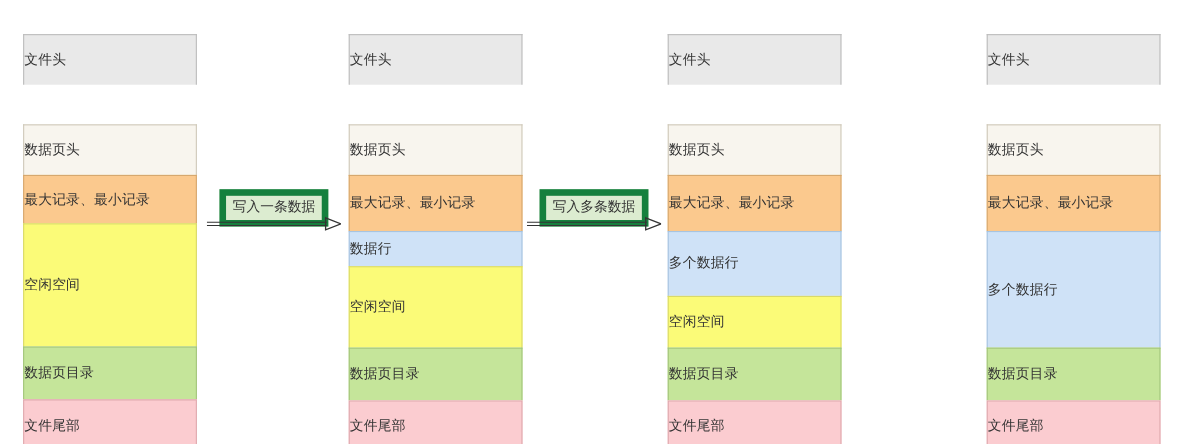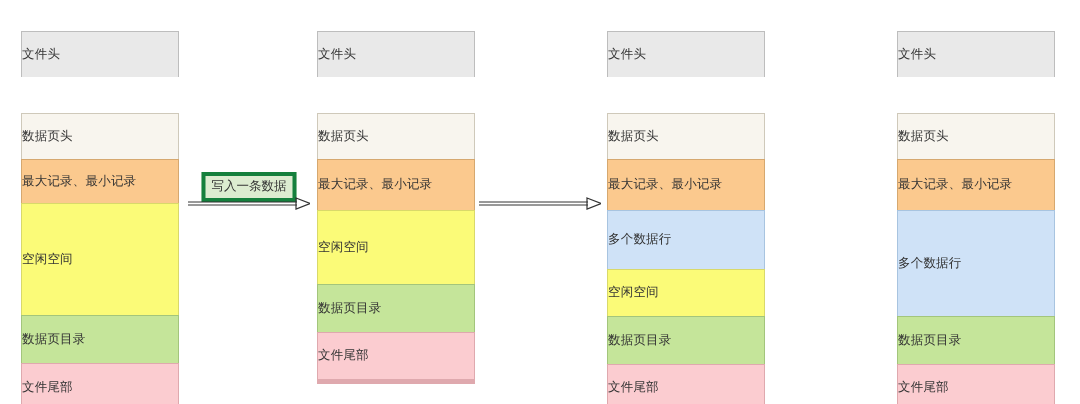--- a/index.html
+++ b/index.html
@@ -58,21 +58,21 @@
   
   .arrow-group {
     position: absolute;
   }
   .arrow-label {
     position: absolute;
     left: 50%;
     transform: translateX(-50%);
     top: 0;
     background: #dcecd0;
-    border: 4px solid #15803d;
+    border: 6px solid #15803d;
     color: #333333;
     font-size: 12.5px;
     line-height: 1;
     padding: 4px 6px 5px 6px;
     white-space: nowrap;
     box-sizing: border-box;
   }
   .arrow-svg {
     position: absolute;
     left: 0;
@@ -107,20 +107,23 @@
     </div>
     <div class="page-column" style="left: 317px; top: 31px; width: 158px;">
       <div class="seg c-header" style="height: 46px;">
         <span>文件头</span>
       </div>
       <div class="seg c-pagehead" style="height: 46px;">
         <span>数据页头</span>
       </div>
       <div class="seg c-minmax" style="height: 51px;">
         <span>最大记录、最小记录</span>
+      </div>
+      <div class="seg c-rows" style="height: 32px;">
+        <span>数据行</span>
       </div>
       <div class="seg c-free" style="height: 74px;">
         <span>空闲空间</span>
       </div>
       <div class="seg c-dir" style="height: 48px;">
         <span>数据页目录</span>
       </div>
       <div class="seg c-footer" style="height: 52px;">
         <span>文件尾部</span>
       </div>
@@ -170,19 +173,20 @@
     </div>
     <div class="arrow-group" style="left: 188px; top: 172px; width: 122px; height: 44px;">
       <div class="arrow-label">写入一条数据</div>
       <svg class="arrow-svg" width="122" height="16" viewBox="0 0 122 16">
         <line x1="0" y1="6" x2="109" y2="6" stroke="#333333" stroke-width="1"></line>
         <line x1="0" y1="9" x2="109" y2="9" stroke="#333333" stroke-width="1"></line>
         <path d="M 108 2 L 122 7.5 L 108 13 Z" fill="none" stroke="#333333" stroke-width="1.2" stroke-linejoin="miter"></path>
       </svg>
     </div>
     <div class="arrow-group" style="left: 479px; top: 172px; width: 122px; height: 44px;">
+      <div class="arrow-label">写入多条数据</div>
       <svg class="arrow-svg" width="122" height="16" viewBox="0 0 122 16">
         <line x1="0" y1="6" x2="109" y2="6" stroke="#333333" stroke-width="1"></line>
         <line x1="0" y1="9" x2="109" y2="9" stroke="#333333" stroke-width="1"></line>
         <path d="M 108 2 L 122 7.5 L 108 13 Z" fill="none" stroke="#333333" stroke-width="1.2" stroke-linejoin="miter"></path>
       </svg>
     </div>
   </div>
 
 </body></html>

